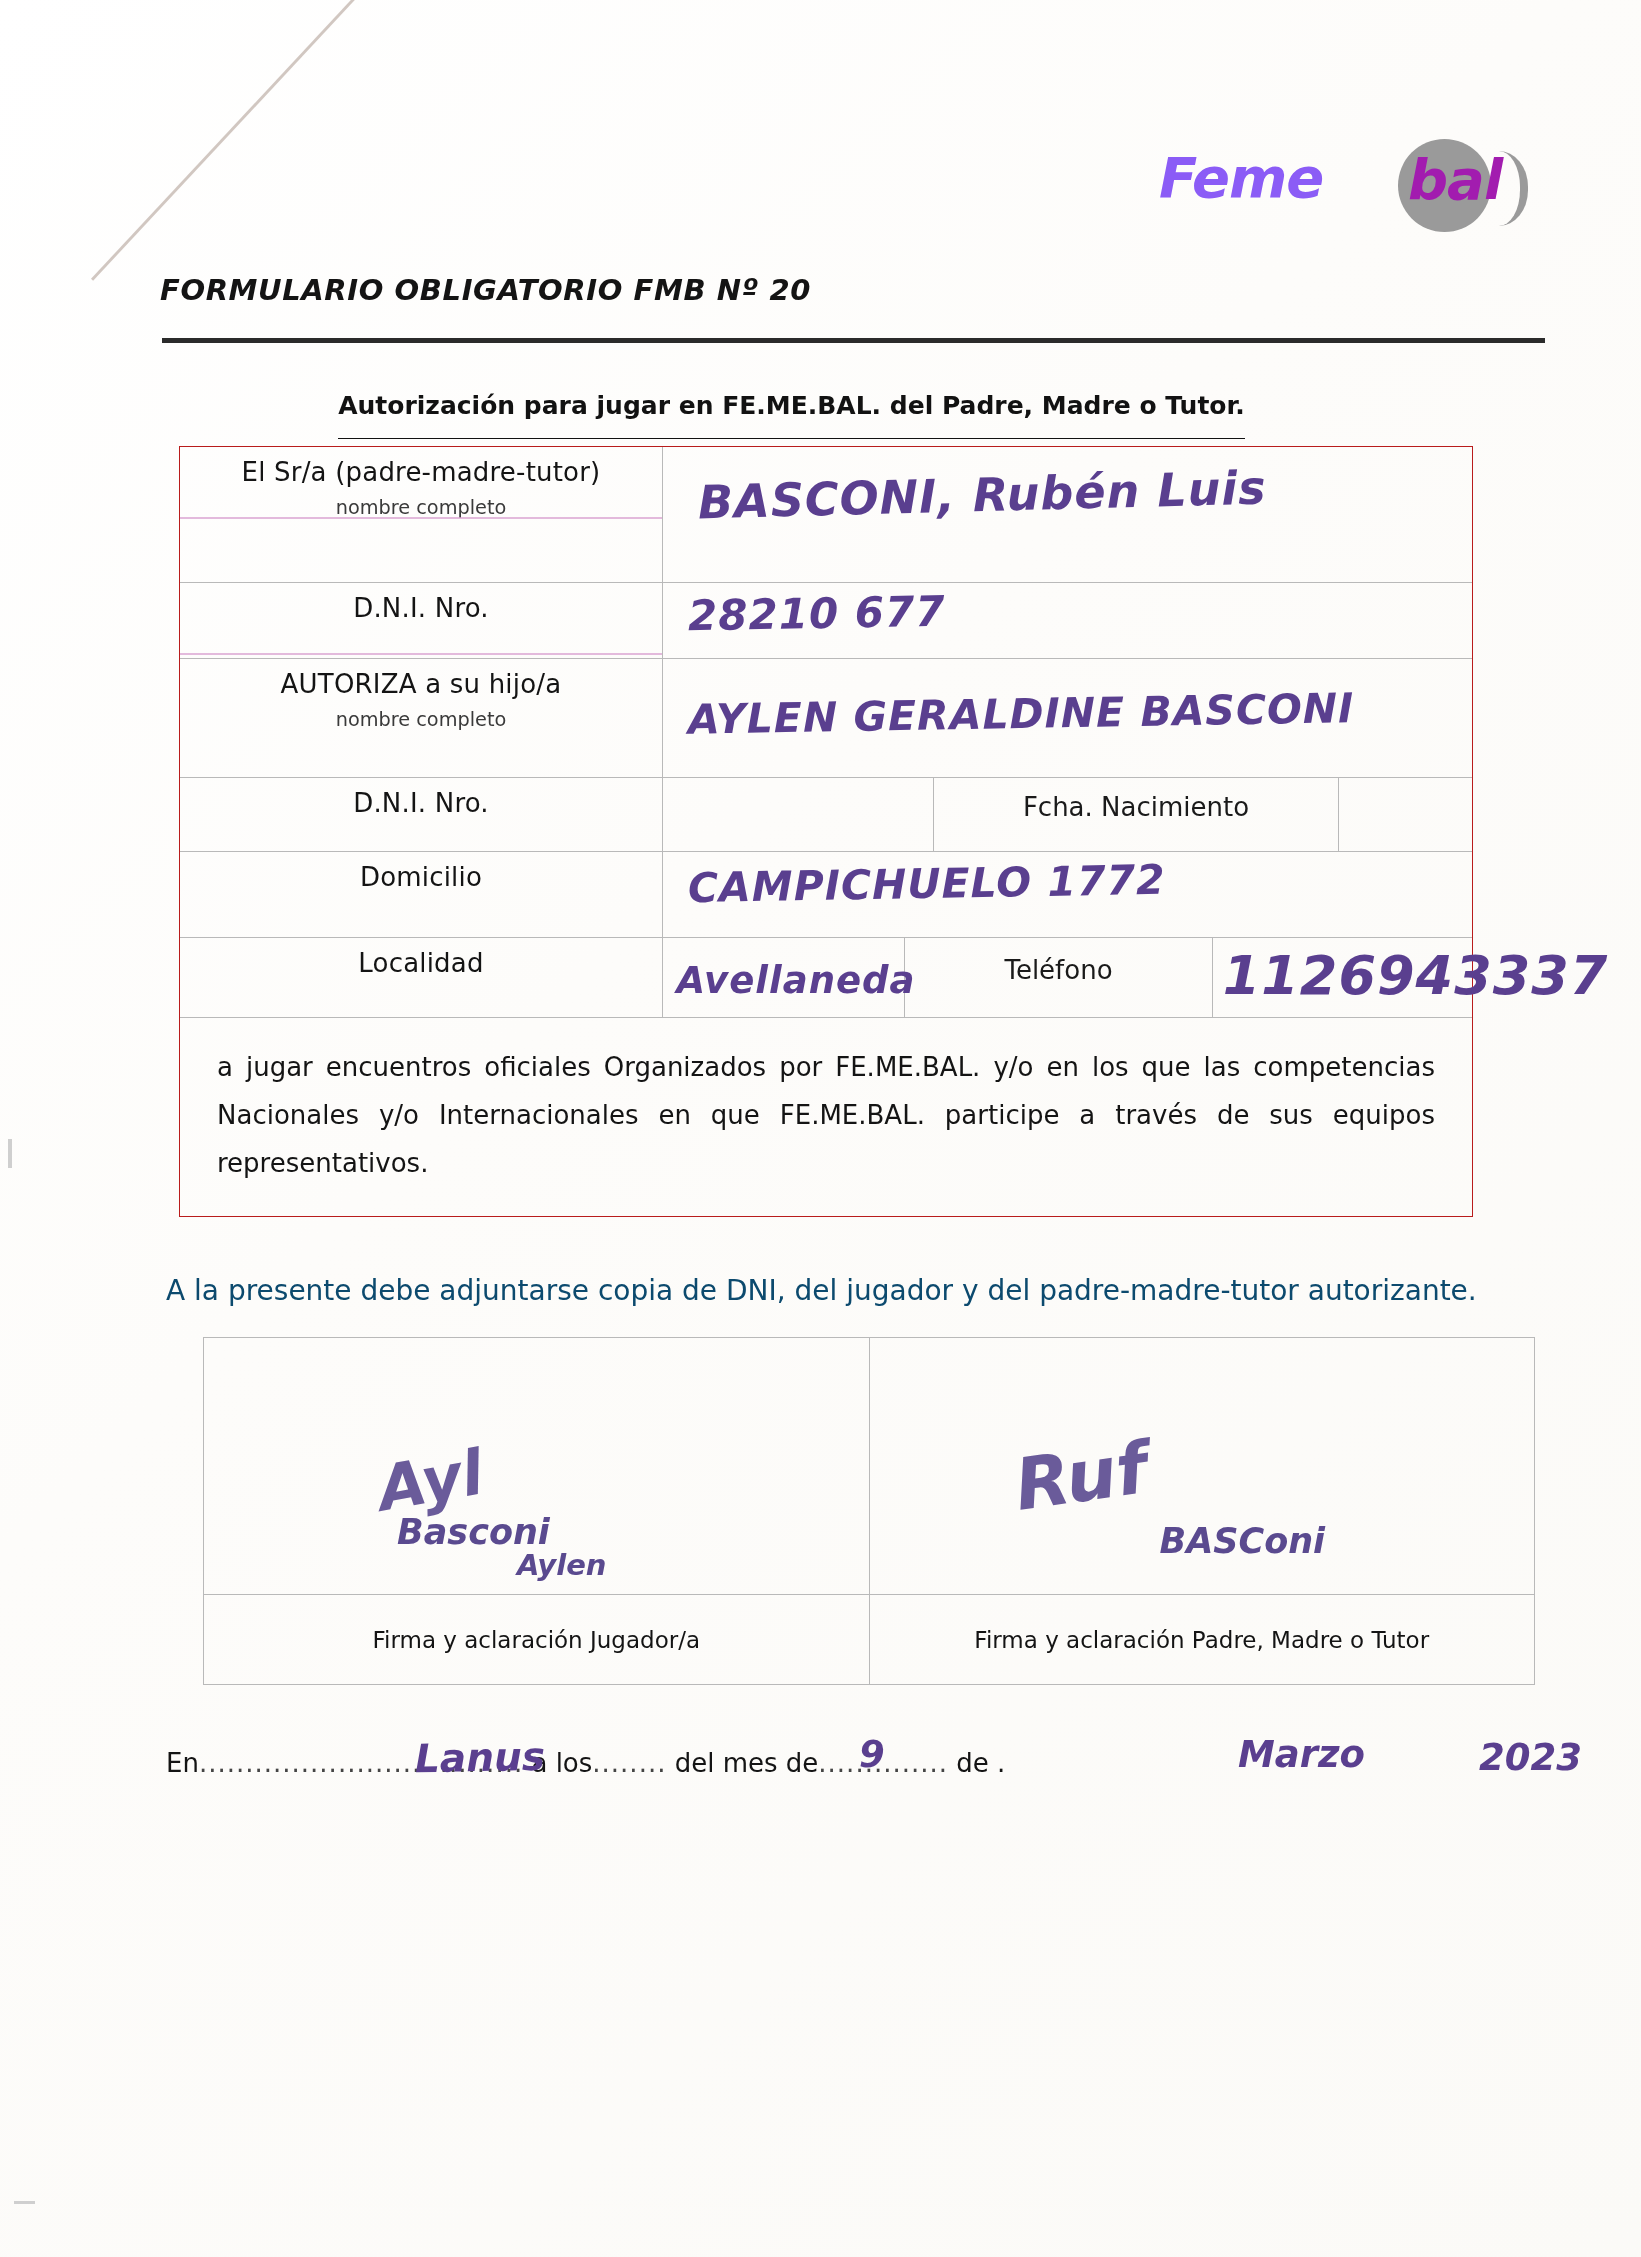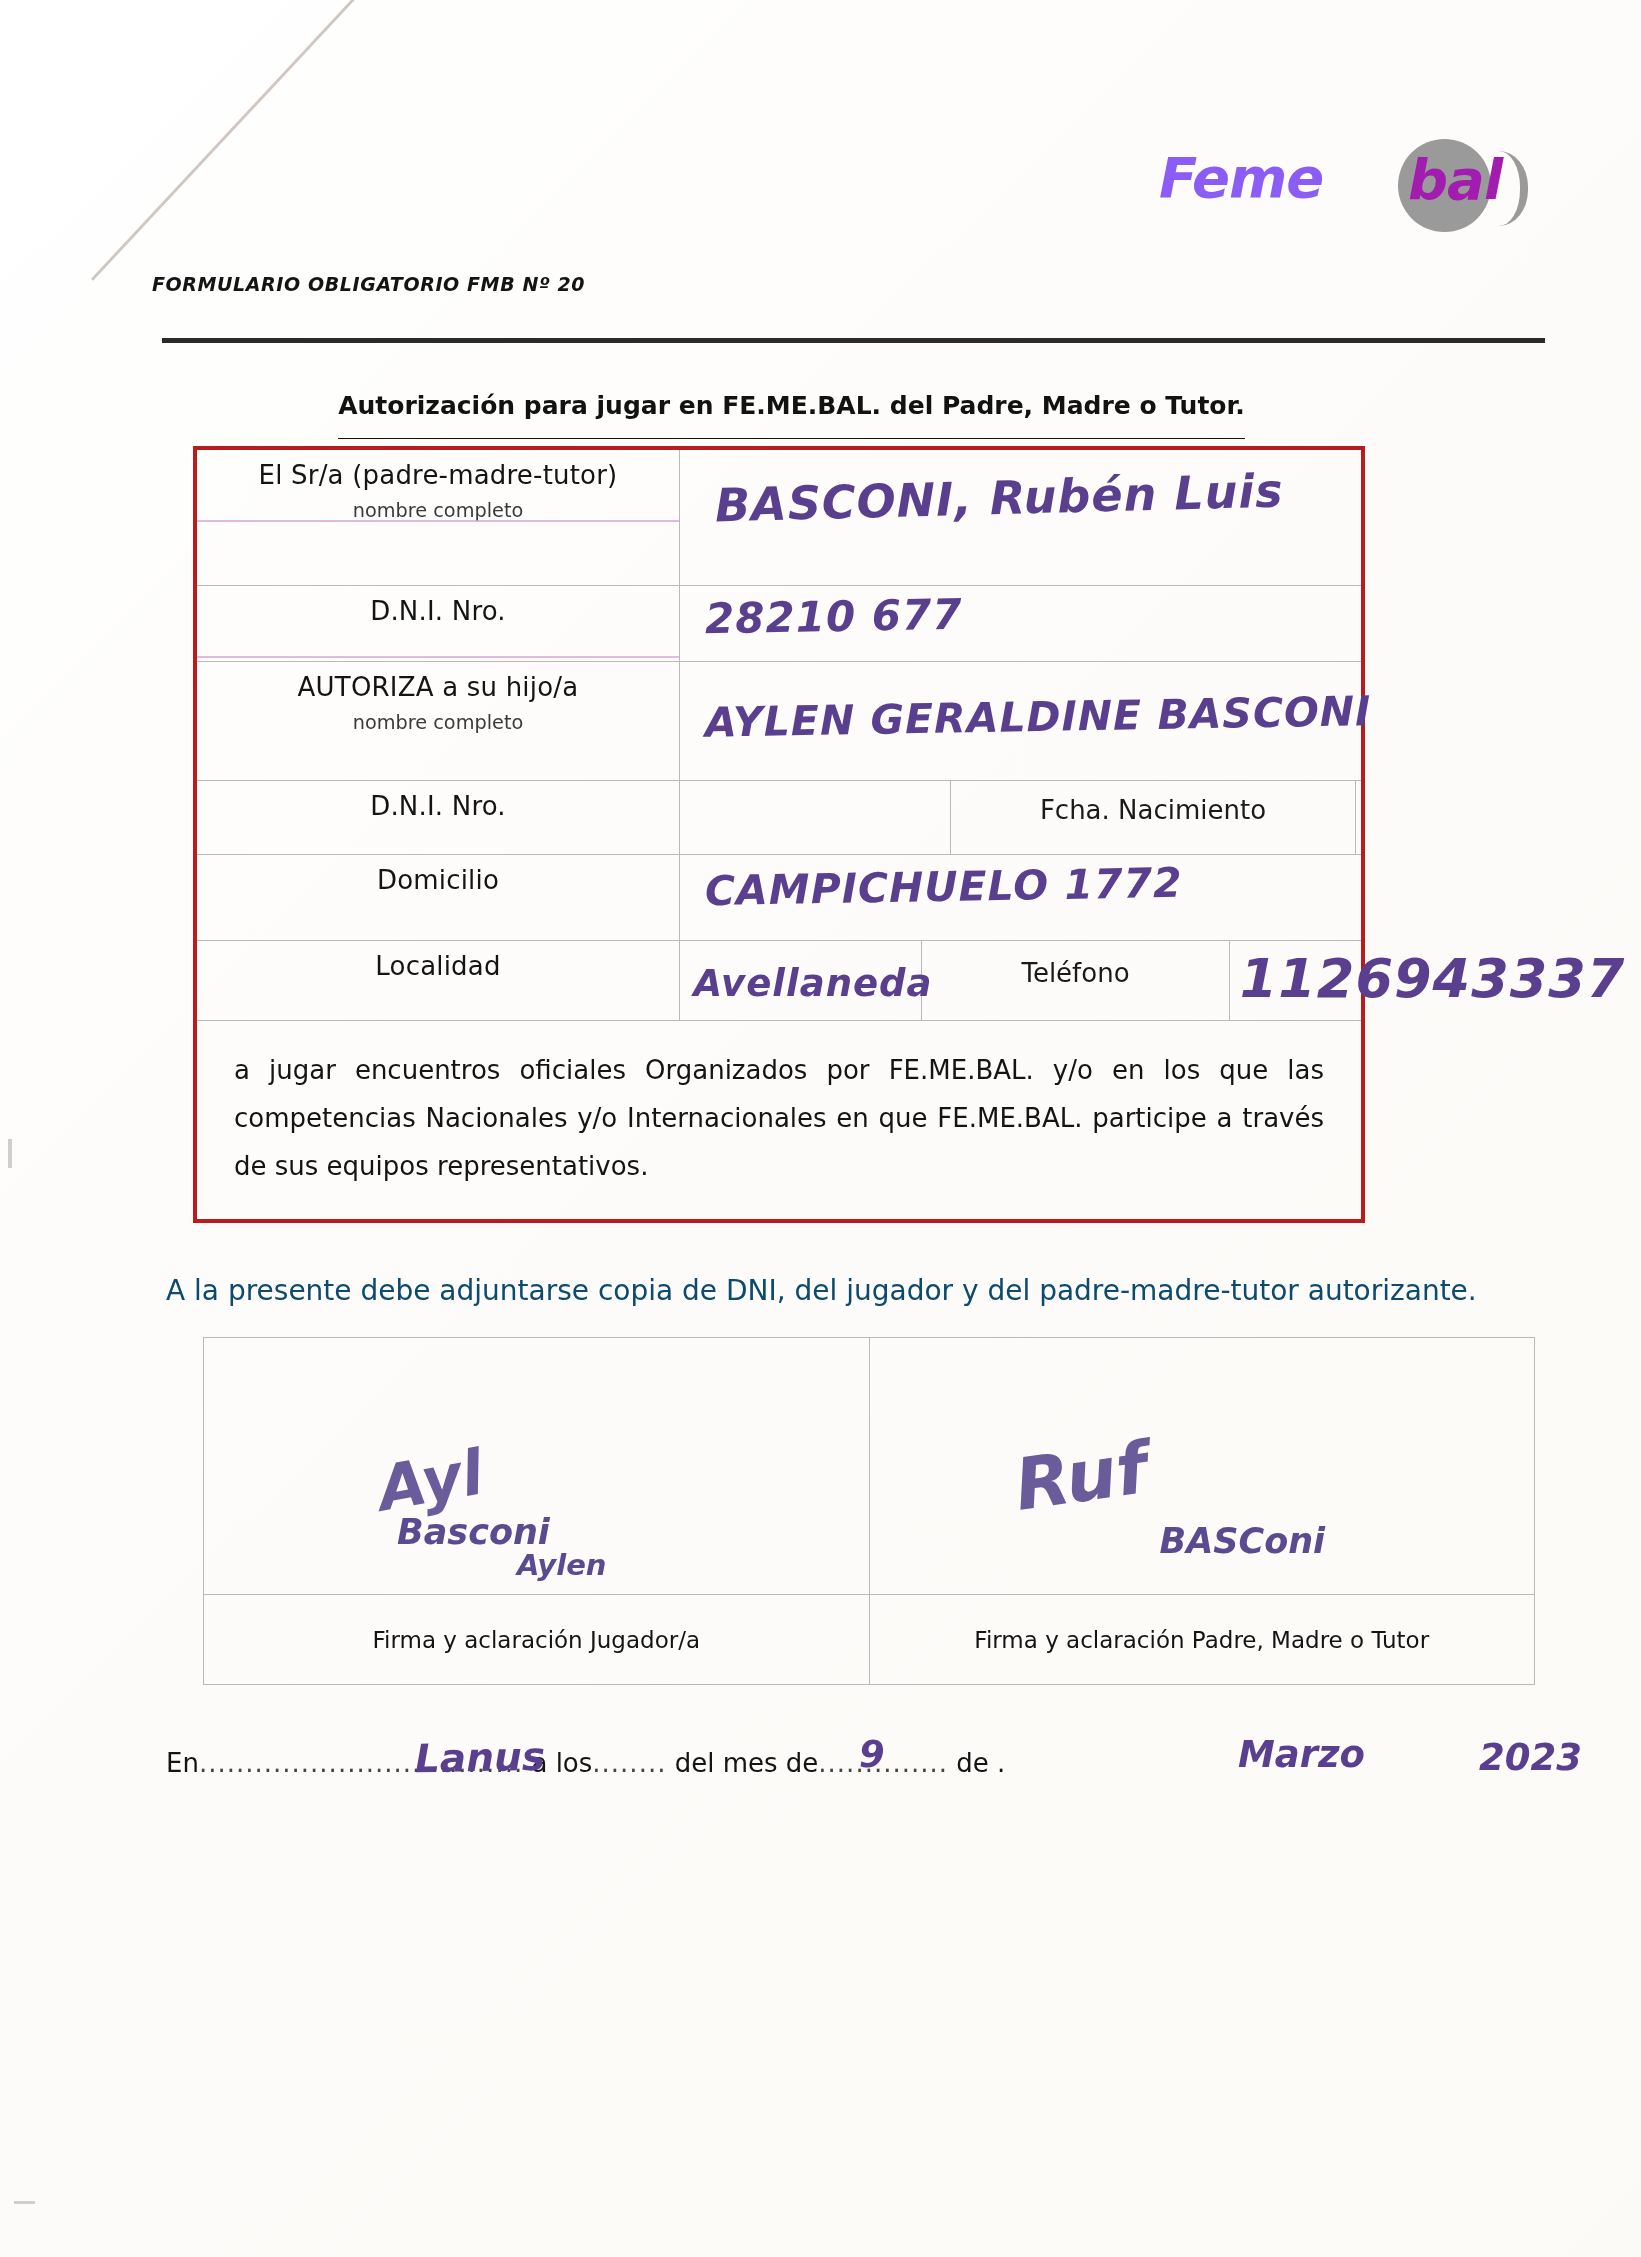--- a/index.html
+++ b/index.html
@@ -86,23 +86,23 @@
     top: 5.8px;
     width: 21px;
     height: 75px;
     border-right: 8.7px solid #9a9a9a;
     border-top-right-radius: 39px 48px;
     border-bottom-right-radius: 39px 48px;
   }
 
   .form-title {
     position: absolute;
-    left: 152px;
+    left: 160px;
     top: 273px;
-    font-size: 19px;
+    font-size: 29px;
     font-weight: bold;
     font-style: italic;
     letter-spacing: 0.6px;
     color: #141414;
   }
 
   .header-rule {
     position: absolute;
     left: 162px;
     top: 338px;
@@ -123,24 +123,24 @@
   }
   .doc-subtitle span {
     border-bottom: 1.9px solid #121212;
     padding-bottom: 18px;
     margin-left: -58px;
   }
 
   
   .tbl {
     position: absolute;
-    left: 193px;
+    left: 179px;
     top: 446px;
-    width: 1172px;
-    border: 4px solid #b91c1c;
+    width: 1294px;
+    border: 1px solid #b91c1c;
     box-sizing: border-box;
   }
   .row {
     display: flex;
     border-bottom: 1px solid #b9b9b9;
     position: relative;
   }
   .row:last-child { border-bottom: none; }
   .cell-label {
     width: 483px;

